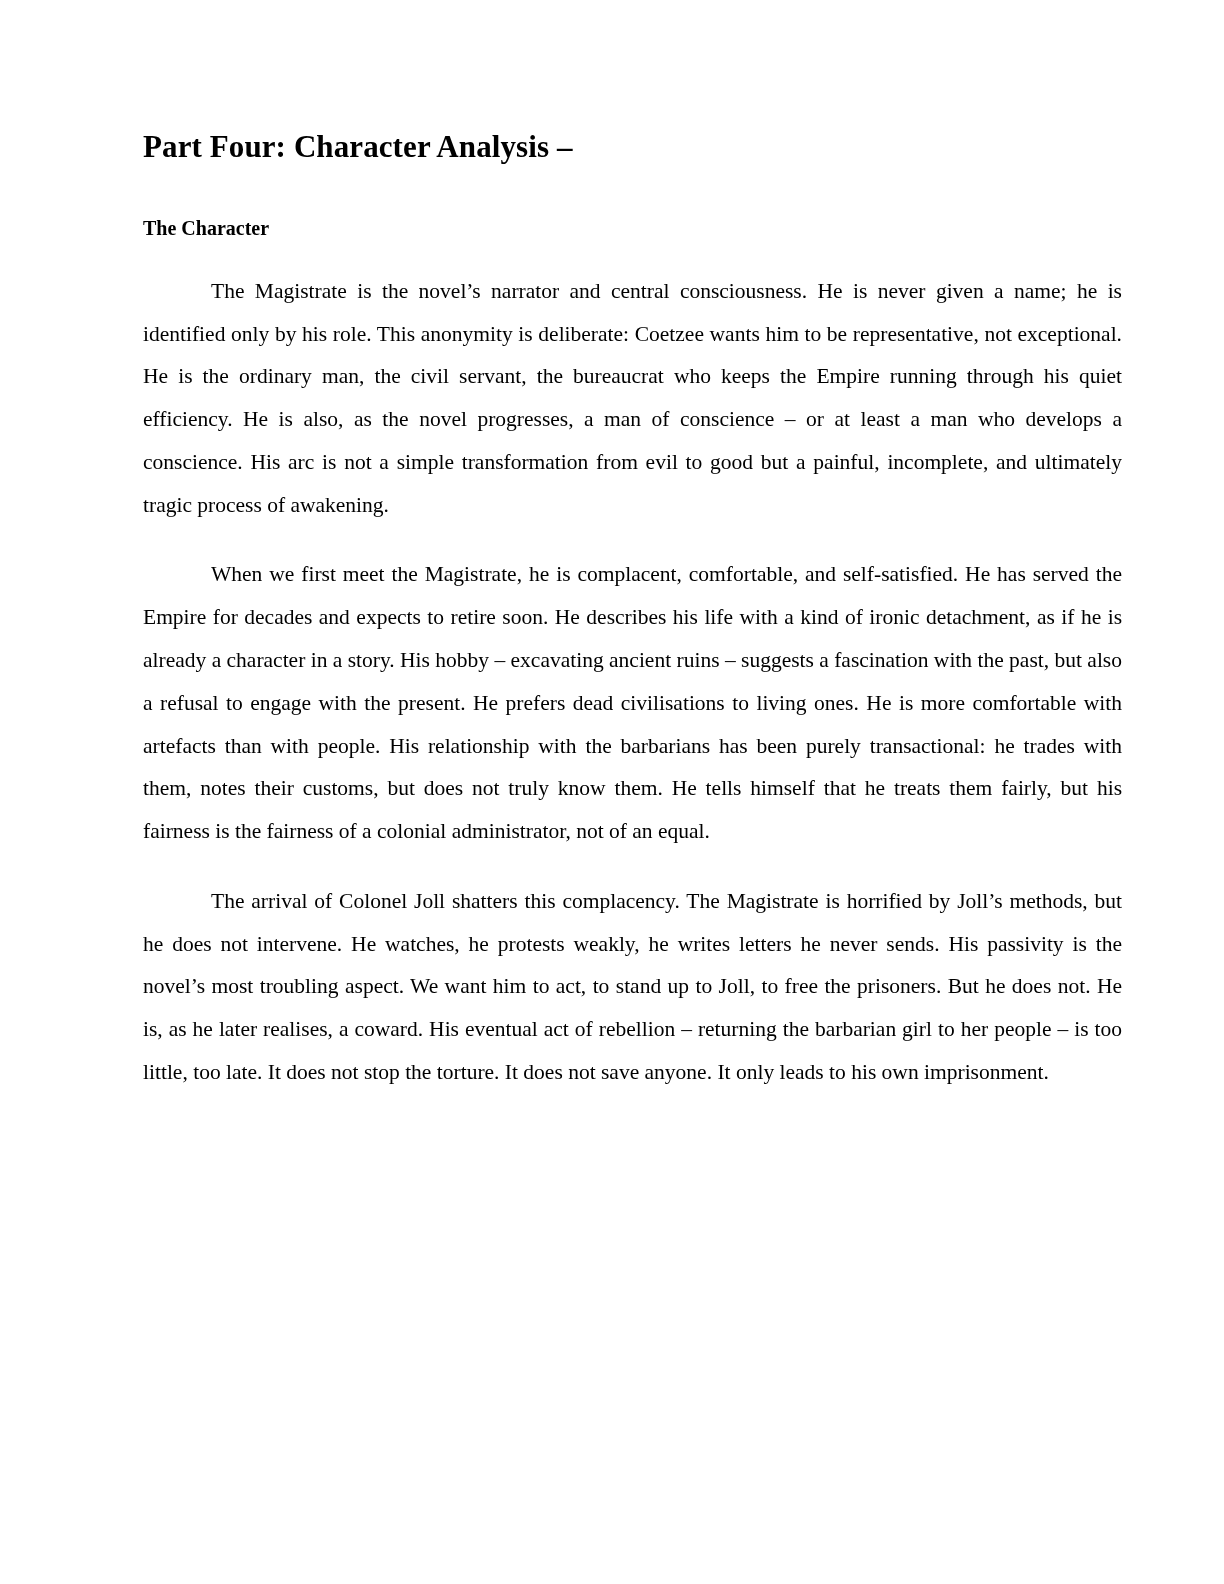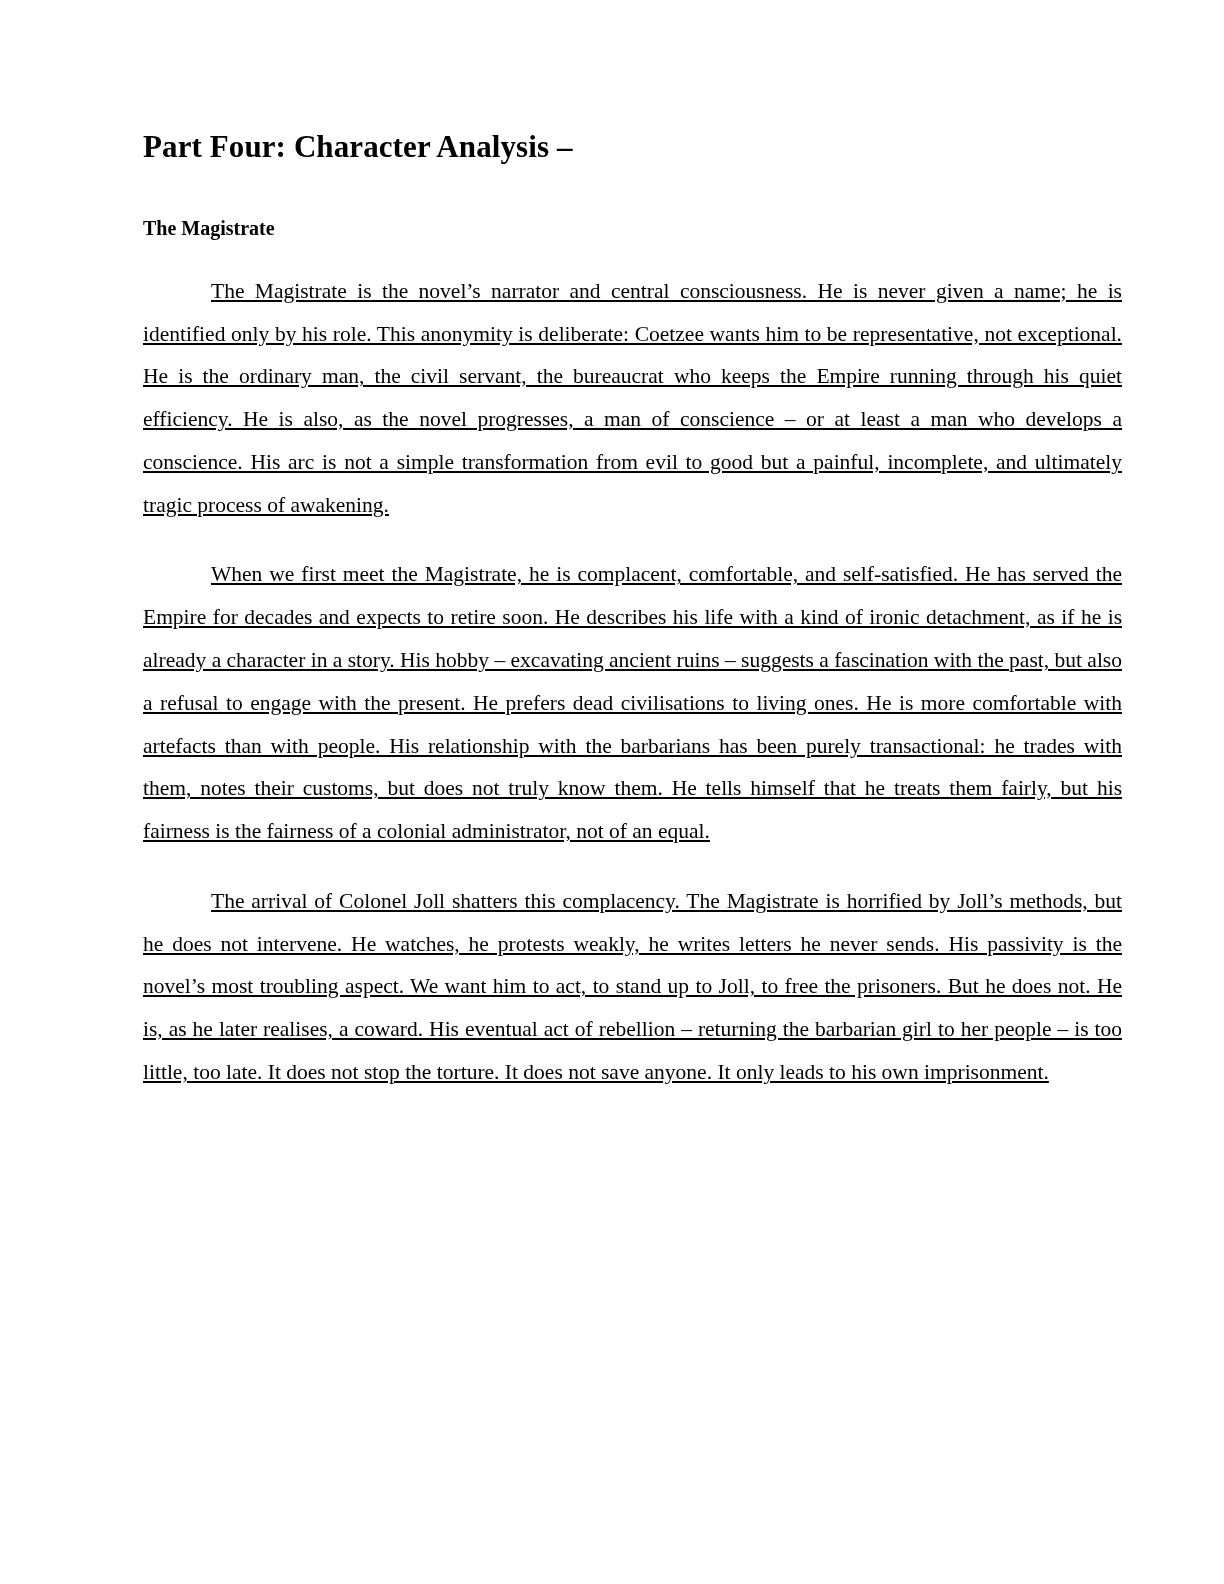--- a/index.html
+++ b/index.html
@@ -35,34 +35,33 @@
     line-height: 1.3;
   }
   .body-par {
     font-size: 21.5px;
     line-height: 1.99;
     text-align: justify;
     text-justify: inter-word;
     margin: 27px 0 0 0;
     text-indent: 68px;
     hyphens: none;
-    text-decoration: underline;
   }
   .body-par:first-of-type {
     margin-top: 29px;
   }
 </style>
 </head>
 <body>
 
 <div class="page">
 
   <h1 class="doc-title">Part Four: Character Analysis –</h1>
 
-  <h2 class="section-heading">The Magistrate</h2>
+  <h2 class="section-heading">The Character</h2>
 
   <p class="body-par">The Magistrate is the novel’s narrator and central consciousness. He is never given a name; he is identified only by his role. This anonymity is deliberate: Coetzee wants him to be representative, not exceptional. He is the ordinary man, the civil servant, the bureaucrat who keeps the Empire running through his quiet efficiency. He is also, as the novel progresses, a man of conscience – or at least a man who develops a conscience. His arc is not a simple transformation from evil to good but a painful, incomplete, and ultimately tragic process of awakening.</p>
 
   <p class="body-par">When we first meet the Magistrate, he is complacent, comfortable, and self-satisfied. He has served the Empire for decades and expects to retire soon. He describes his life with a kind of ironic detachment, as if he is already a character in a story. His hobby – excavating ancient ruins – suggests a fascination with the past, but also a refusal to engage with the present. He prefers dead civilisations to living ones. He is more comfortable with artefacts than with people. His relationship with the barbarians has been purely transactional: he trades with them, notes their customs, but does not truly know them. He tells himself that he treats them fairly, but his fairness is the fairness of a colonial administrator, not of an equal.</p>
 
   <p class="body-par">The arrival of Colonel Joll shatters this complacency. The Magistrate is horrified by Joll’s methods, but he does not intervene. He watches, he protests weakly, he writes letters he never sends. His passivity is the novel’s most troubling aspect. We want him to act, to stand up to Joll, to free the prisoners. But he does not. He is, as he later realises, a coward. His eventual act of rebellion – returning the barbarian girl to her people – is too little, too late. It does not stop the torture. It does not save anyone. It only leads to his own imprisonment.</p>
 
 </div>
 
 </body></html>

